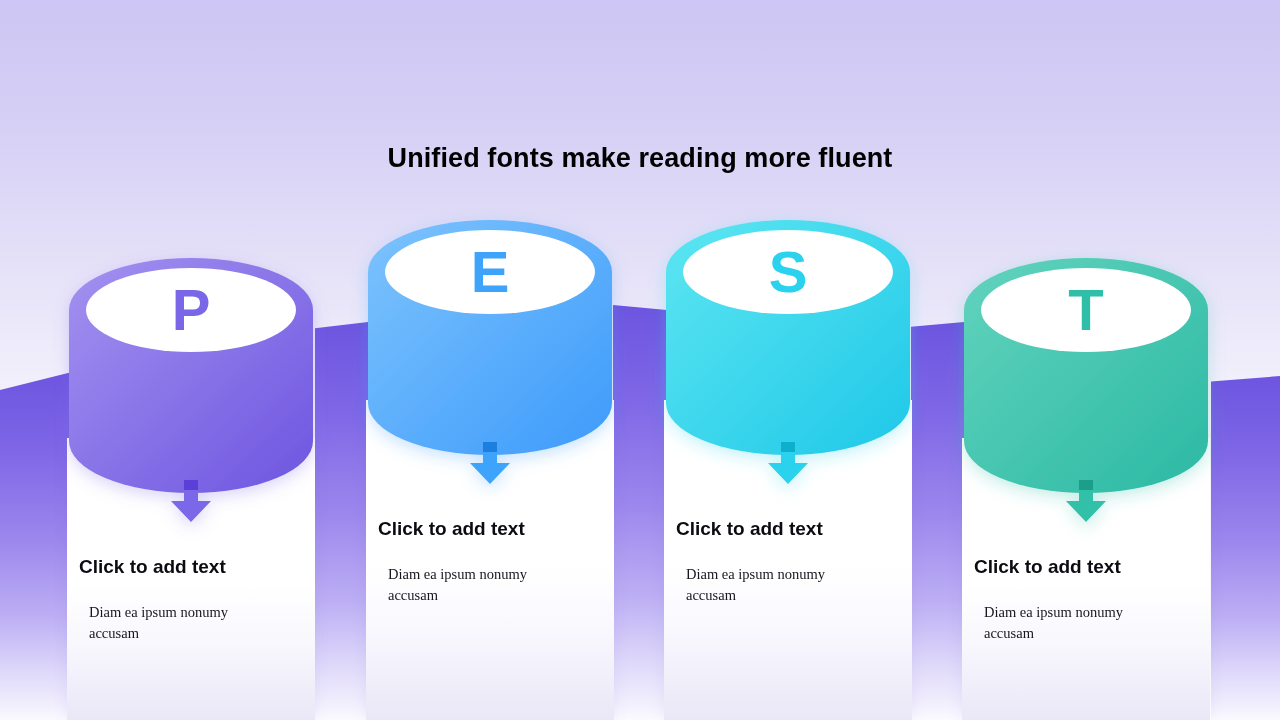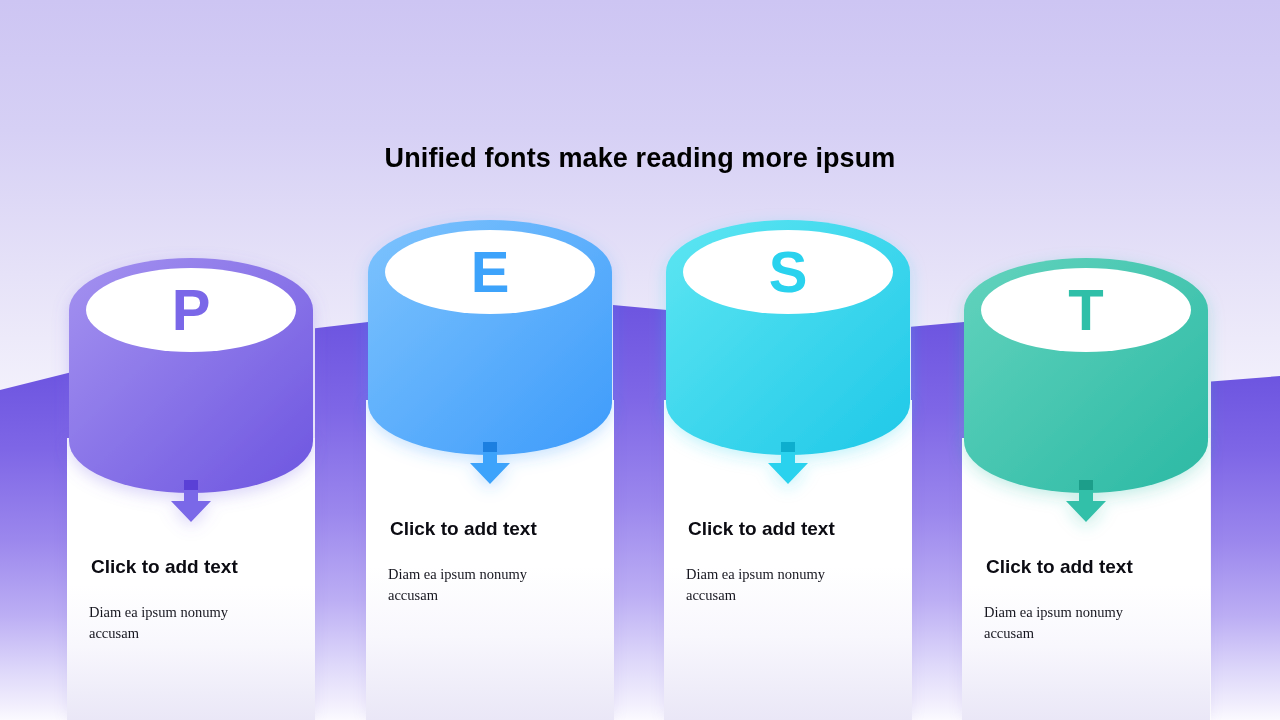--- a/index.html
+++ b/index.html
@@ -62,21 +62,21 @@
         #ffffff 0%,
         #ffffff 52%,
         #f8f7fd 74%,
         #efedf9 90%,
         #eae7f7 100%);
     box-shadow: 0 0 14px rgba(120, 100, 200, 0.10);
   }
 
   .card-head {
     position: absolute;
-    left: 24px;
+    left: 12px;
     font-size: 19px;
     font-weight: bold;
     color: #0b0b12;
     white-space: nowrap;
   }
   .card-body {
     position: absolute;
     left: 22px;
     width: 180px;
     font-size: 14.5px;
@@ -221,15 +221,15 @@
       <g filter="url(#st)">
         <path d="M2,52 A122,52 0 0 1 246,52 L246,183 A122,52 0 0 1 2,183 Z" fill="url(#gt)"></path>
         <ellipse cx="124" cy="52" rx="105" ry="42" fill="#ffffff"></ellipse>
         <path d="M117,222 L117,243 L104,243 L124,264 L144,243 L131,243 L131,222 Z" fill="#33c0a9"></path>
         <rect x="117" y="222" width="14" height="10" fill="#1a9e8a"></rect>
       </g>
     </svg>
     <div class="cyl-letter" style="top:23px; color:#2fbfa8;">T</div>
   </div>
 
-  <div class="title">Unified fonts make reading more ipsum</div>
+  <div class="title">Unified fonts make reading more fluent</div>
 
 </div>
 
 </body></html>

